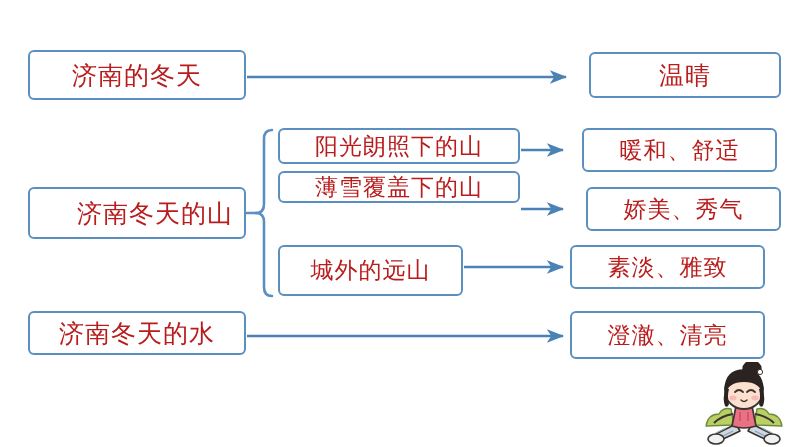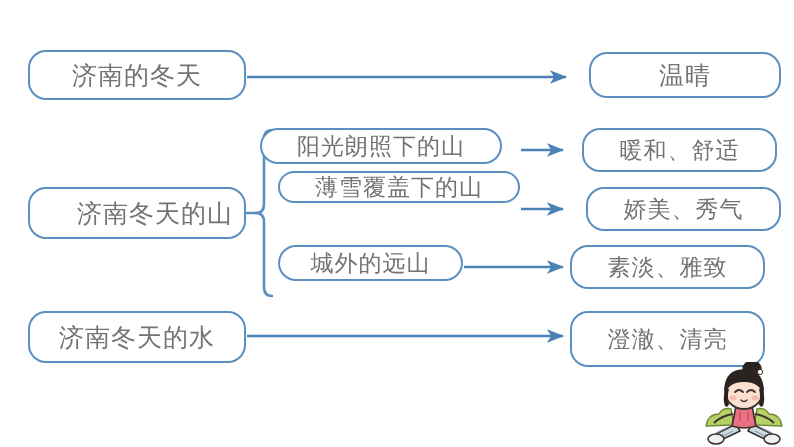--- a/index.html
+++ b/index.html
@@ -16,49 +16,49 @@
   #canvas {
     position: relative;
     width: 794px;
     height: 447px;
     background: #ffffff;
   }
   .node {
     position: absolute;
     box-sizing: border-box;
     border: 2px solid #5b8fc0;
-    border-radius: 18px;
+    border-radius: 6px;
     background: #ffffff;
     display: flex;
     align-items: center;
     justify-content: center;
-    color: #737373;
+    color: #b91c1c;
     font-family: "DejaVu Serif", serif;
     font-size: 25px;
     letter-spacing: 1px;
     white-space: nowrap;
     user-select: none;
   }
   .node.small {
     font-size: 23px;
   }
   
   #node-topic       { left: 28px;  top: 50px;  width: 218px; height: 50px; }
   #node-temp        { left: 573px; top: 52px;  width: 192px; height: 46px; margin-left: 16px; }
 
   #node-mountain    { left: 28px;  top: 187px; width: 218px; height: 52px; padding-left: 36px; }
-  #node-sun-mtn     { left: 260px; top: 128px; width: 242px; height: 36px; }
+  #node-sun-mtn     { left: 278px; top: 128px; width: 242px; height: 36px; }
   #node-snow-mtn    { left: 278px; top: 171px; width: 242px; height: 32px; }
-  #node-far-mtn     { left: 278px; top: 245px; width: 185px; height: 36px; }
+  #node-far-mtn     { left: 278px; top: 245px; width: 185px; height: 51px; }
   #node-warm        { left: 570px; top: 128px; width: 195px; height: 44px; margin-left: 12px; }
   #node-delicate    { left: 570px; top: 187px; width: 195px; height: 44px; margin-left: 16px; }
   #node-plain       { left: 570px; top: 245px; width: 195px; height: 44px; }
 
-  #node-water       { left: 28px;  top: 311px; width: 218px; height: 52px; }
-  #node-clear       { left: 570px; top: 311px; width: 195px; height: 56px; }
+  #node-water       { left: 28px;  top: 311px; width: 218px; height: 44px; }
+  #node-clear       { left: 570px; top: 311px; width: 195px; height: 48px; }
 
   
   #connectors {
     position: absolute;
     left: 0;
     top: 0;
     width: 794px;
     height: 447px;
     pointer-events: none;
   }

